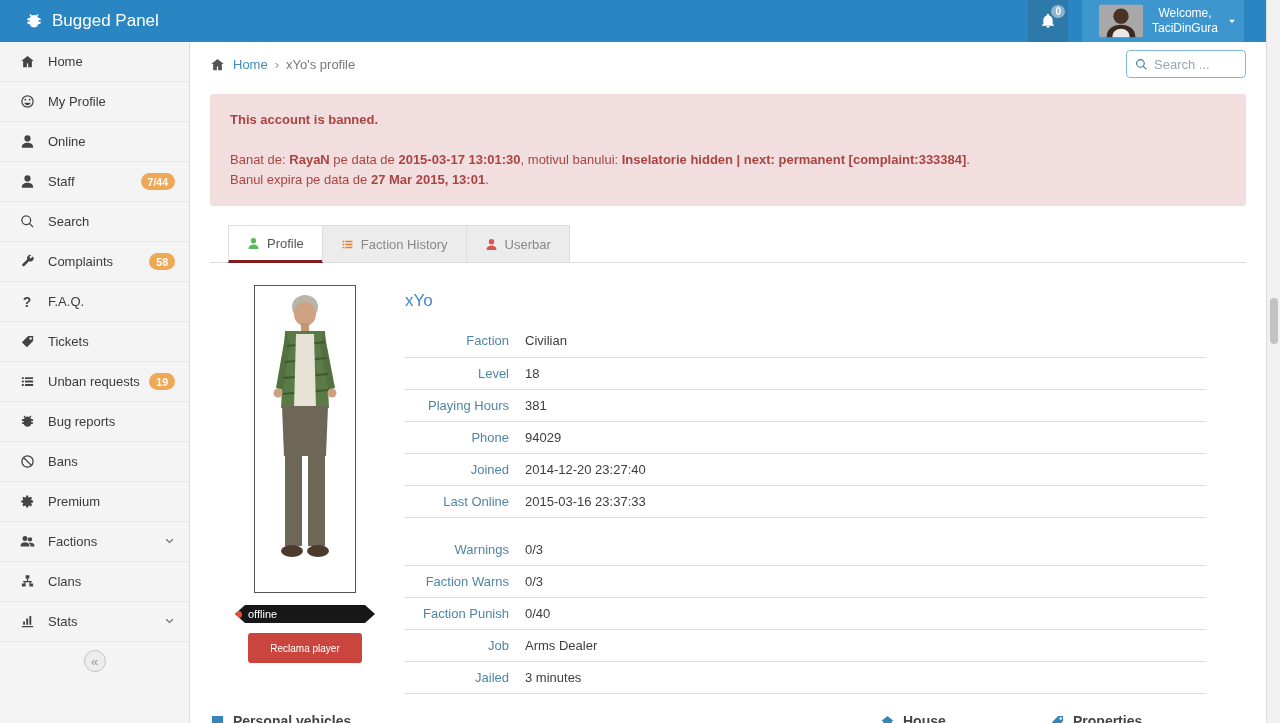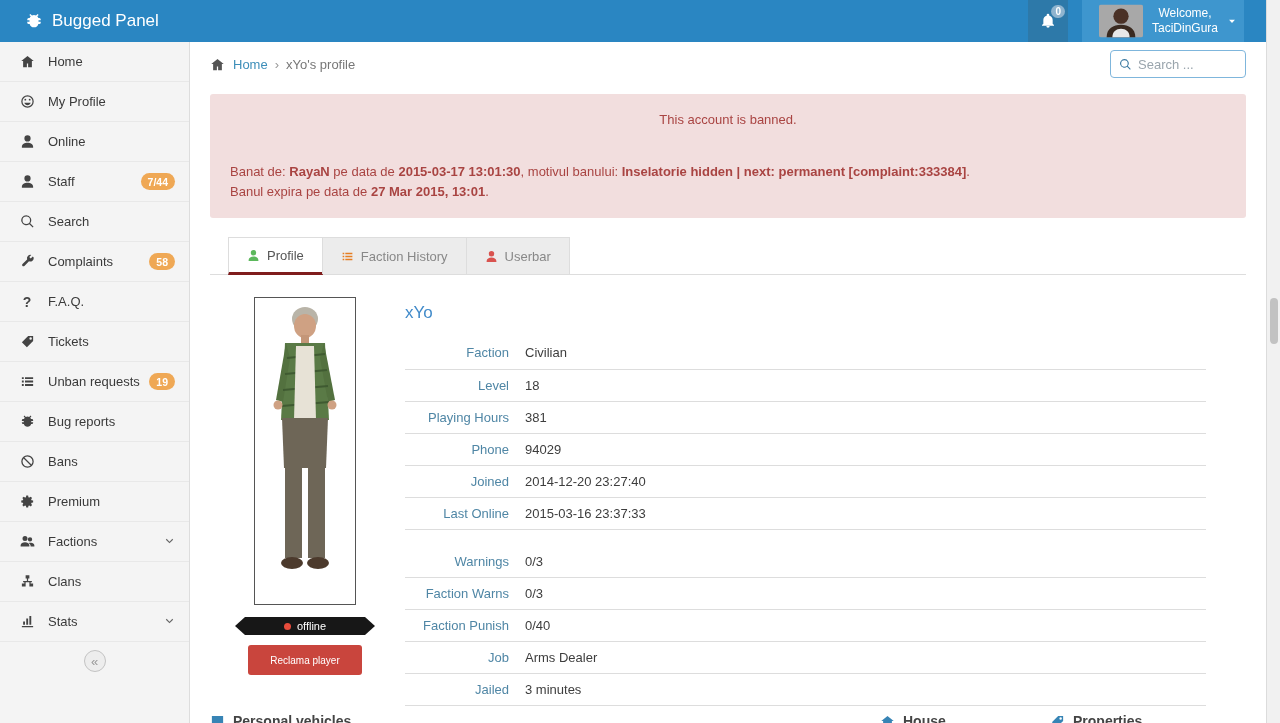--- a/index.html
+++ b/index.html
@@ -31,42 +31,42 @@
   .side-chev { margin-left:auto; color:#666; }
   .collapse-btn { width:22px; height:22px; border-radius:50%; border:1px solid #c3c3c3; background:#ededed; color:#999; display:flex; align-items:center; justify-content:center; margin:8px auto 0; font-size:13px; cursor:pointer; }
 
   
   .main { position:absolute; left:190px; right:14px; top:42px; bottom:0; background:#fff; overflow:hidden; }
   .crumbbar { height:44px; display:flex; align-items:center; padding:0 20px; }
   .crumb-home { color:#555; margin-right:8px; display:flex; }
   .crumb-link { color:#3d8eb9; font-size:13px; cursor:pointer; }
   .crumb-sep { color:#999; margin:0 7px; font-size:13px; }
   .crumb-current { color:#777; font-size:13px; }
-  .searchbox { margin-left:auto; width:136px; height:28px; border:1px solid #7fb6dc; border-radius:4px; display:flex; align-items:center; padding:0 8px; gap:6px; background:#fff; }
+  .searchbox { margin-left:auto; width:120px; height:28px; border:1px solid #7fb6dc; border-radius:4px; display:flex; align-items:center; padding:0 8px; gap:6px; background:#fff; }
   .searchbox .si { color:#35759e; display:flex; }
   .searchbox input { border:none; outline:none; width:100%; font-size:13px; color:#555; font-family:inherit; background:transparent; }
   .searchbox input::placeholder { color:#9aa5ad; }
 
   .content { position:relative; height:calc(100% - 44px); padding:8px 20px 0; }
 
   .alert { background:#f2dede; border-radius:3px; padding:16px 20px; color:#a94442; font-size:13px; line-height:20px; }
-  .alert-title { font-weight:normal; margin-bottom:32px;text-align:center; }
+  .alert-title { font-weight:bold; margin-bottom:20px; }
   .alert b { font-weight:bold; }
 
   .tabs { margin-top:19px; display:flex; align-items:flex-end; border-bottom:1px solid #ddd; padding-left:18px; }
   .tab { height:37px; display:flex; align-items:center; gap:7px; padding:0 18px; font-size:13px; color:#888; background:#ececec; border:1px solid #ddd; border-bottom:none; margin-right:-1px; cursor:pointer; }
   .tab.active { background:#fff; color:#555; height:38px; margin-bottom:-1px; border-bottom:3px solid #7f1d1d; }
   .ti-green { color:#5cb85c; display:flex; }
   .ti-orange { color:#e67e22; display:flex; }
   .ti-red { color:#d9534f; display:flex; }
 
   .profile-wrap { margin-top:22px; display:flex; }
   .left-col { width:190px; display:flex; flex-direction:column; align-items:center; flex:none; }
   .skin-box { width:102px; height:308px; border:1px solid #555; background:#fff; overflow:hidden; }
-  .status-ribbon { margin-top:12px; width:140px; height:18px; background:#171717; color:#fff; font-size:11px; display:flex; align-items:center; justify-content:center; gap:6px;
+  .status-ribbon { margin-top:12px; width:140px; height:18px; background:#171717; color:#fff; font-size:11px; display:flex; align-items:center; justify-content:flex-start; gap:6px;
     clip-path:polygon(10px 0, calc(100% - 10px) 0, 100% 50%, calc(100% - 10px) 100%, 10px 100%, 0 50%); }
   .dot { width:7px; height:7px; border-radius:50%; background:#e74c3c; }
   .report-btn { margin-top:10px; width:114px; height:30px; background:#c9453d; color:#ffffff; border:none; border-radius:3px; font-size:10px; font-family:inherit; cursor:pointer; }
 
   .right-col { flex:1; margin-left:0; padding:0 40px 0 5px; }
   .player-name { color:#428bca; font-size:17px; font-weight:normal; margin:6px 0 14px; }
   .ptable { width:100%; border-collapse:collapse; }
   .ptable td { border-bottom:1px solid #ddd; height:32px; font-size:13px; }
   .ptable td.lbl { width:120px; text-align:right; padding-right:16px; color:#4f86a5; }
   .ptable td.val { color:#3d3d3d; }

